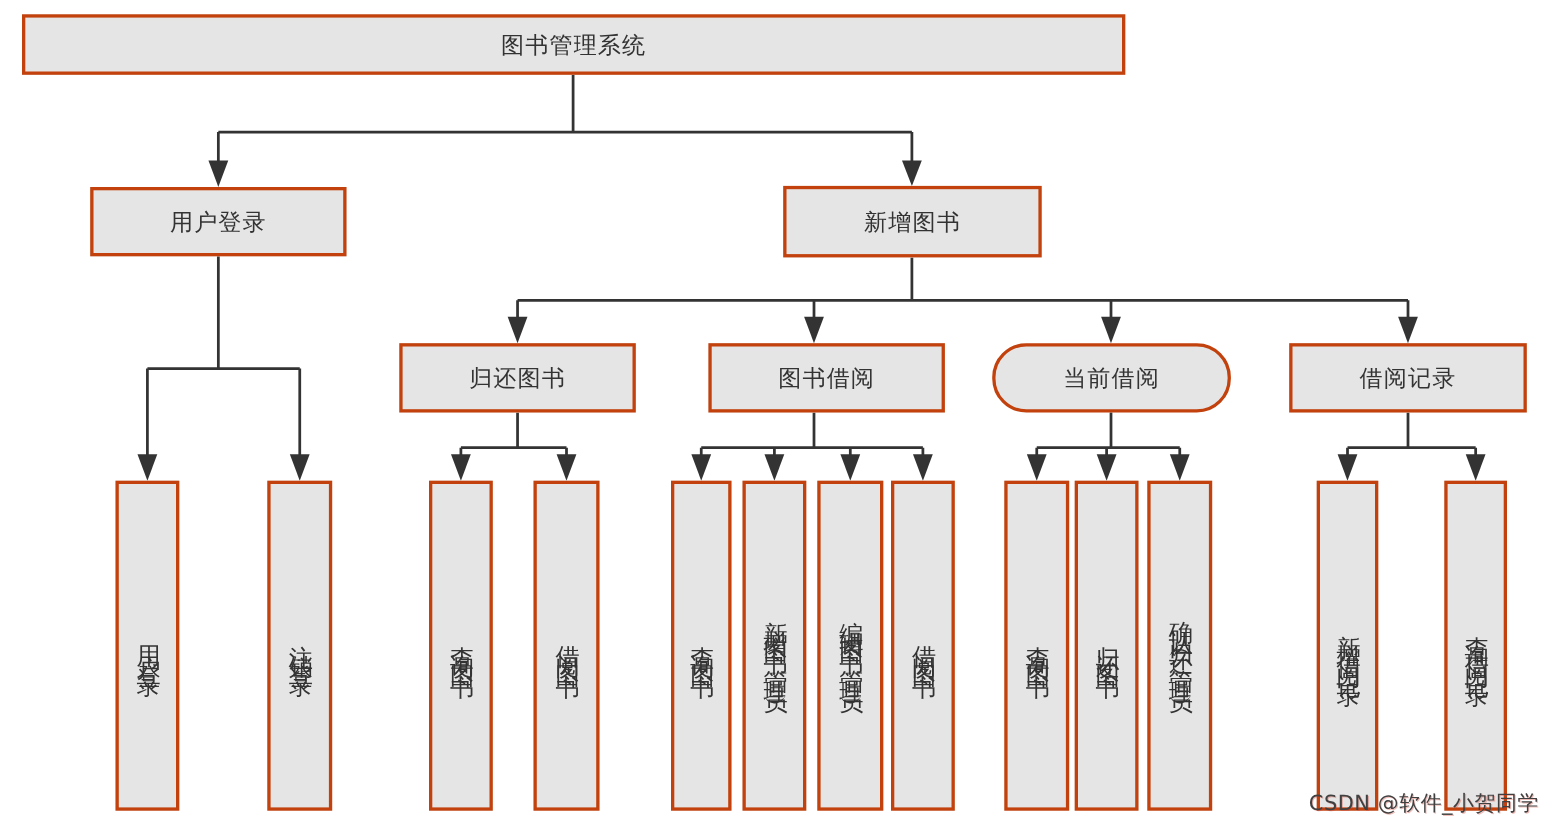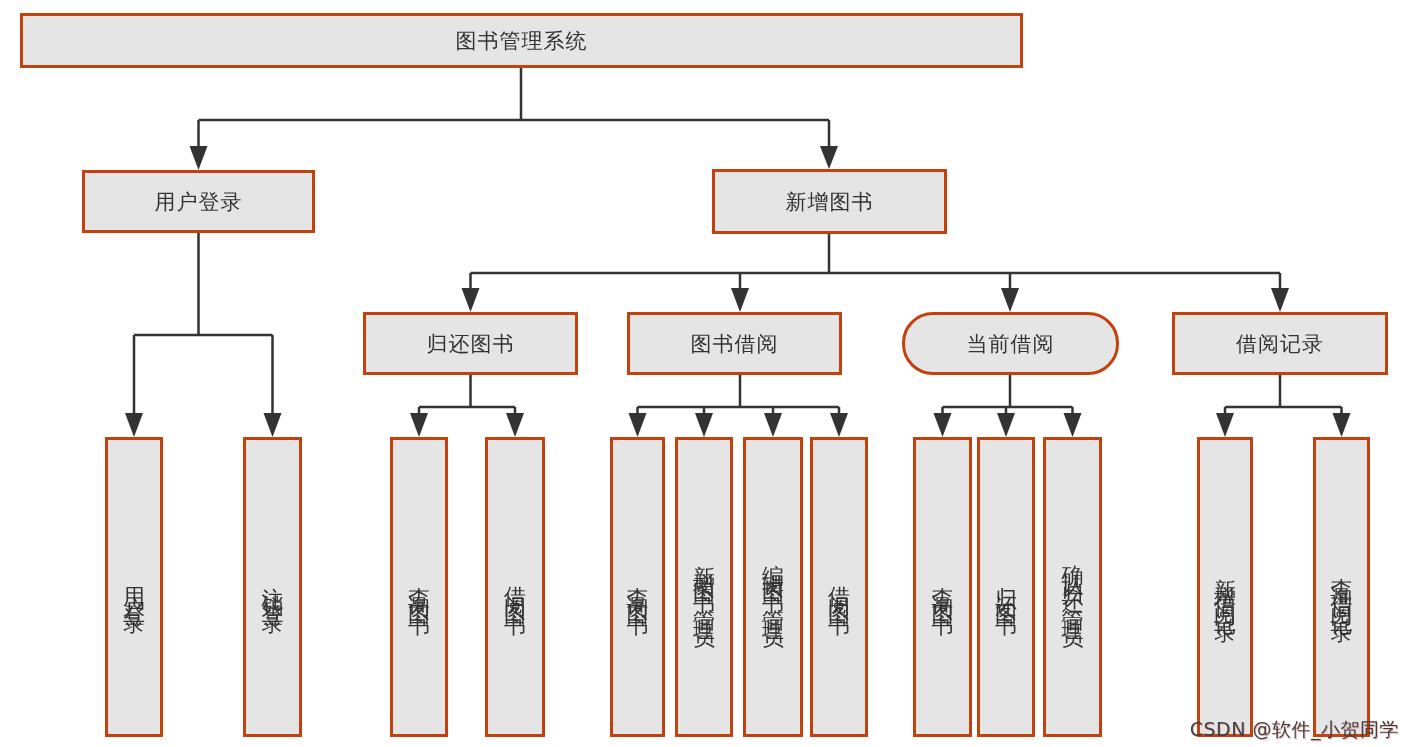--- a/index.html
+++ b/index.html
@@ -108,21 +108,21 @@
       <polygon points="1332.5,413 1350.5,413 1341.5,437"></polygon>
     </g>
   </svg>
 
   <div class="node h-node" style="left:20px; top:13px; width:1003px; height:55px;">图书管理系统</div>
 
   <div class="node h-node" style="left:82px; top:170px; width:233px; height:63px;">用户登录</div>
   <div class="node h-node" style="left:712px; top:169px; width:235px; height:65px;">新增图书</div>
 
   <div class="node h-node" style="left:363px; top:312px; width:215px; height:63px;">归还图书</div>
-  <div class="node h-node" style="left:627px; top:312px; width:215px; height:63px;">图书借阅</div>
+  <div class="node h-node" style="left:644px; top:312px; width:215px; height:63px;">图书借阅</div>
   <div class="node h-node" style="left:902px; top:312px; width:217px; height:63px;border-radius:31px;">当前借阅</div>
   <div class="node h-node" style="left:1172px; top:312px; width:216px; height:63px;">借阅记录</div>
 
   <div class="node v-node" style="left:105px; top:437px; width:58px; height:300px;">用户登录</div>
   <div class="node v-node" style="left:243px; top:437px; width:59px; height:300px;">注销登录</div>
 
   <div class="node v-node" style="left:390px; top:437px; width:58px; height:300px;">查询图书</div>
   <div class="node v-node" style="left:485px; top:437px; width:60px; height:300px;">借阅图书</div>
 
   <div class="node v-node" style="left:610px; top:437px; width:55px; height:300px;">查询图书</div>

